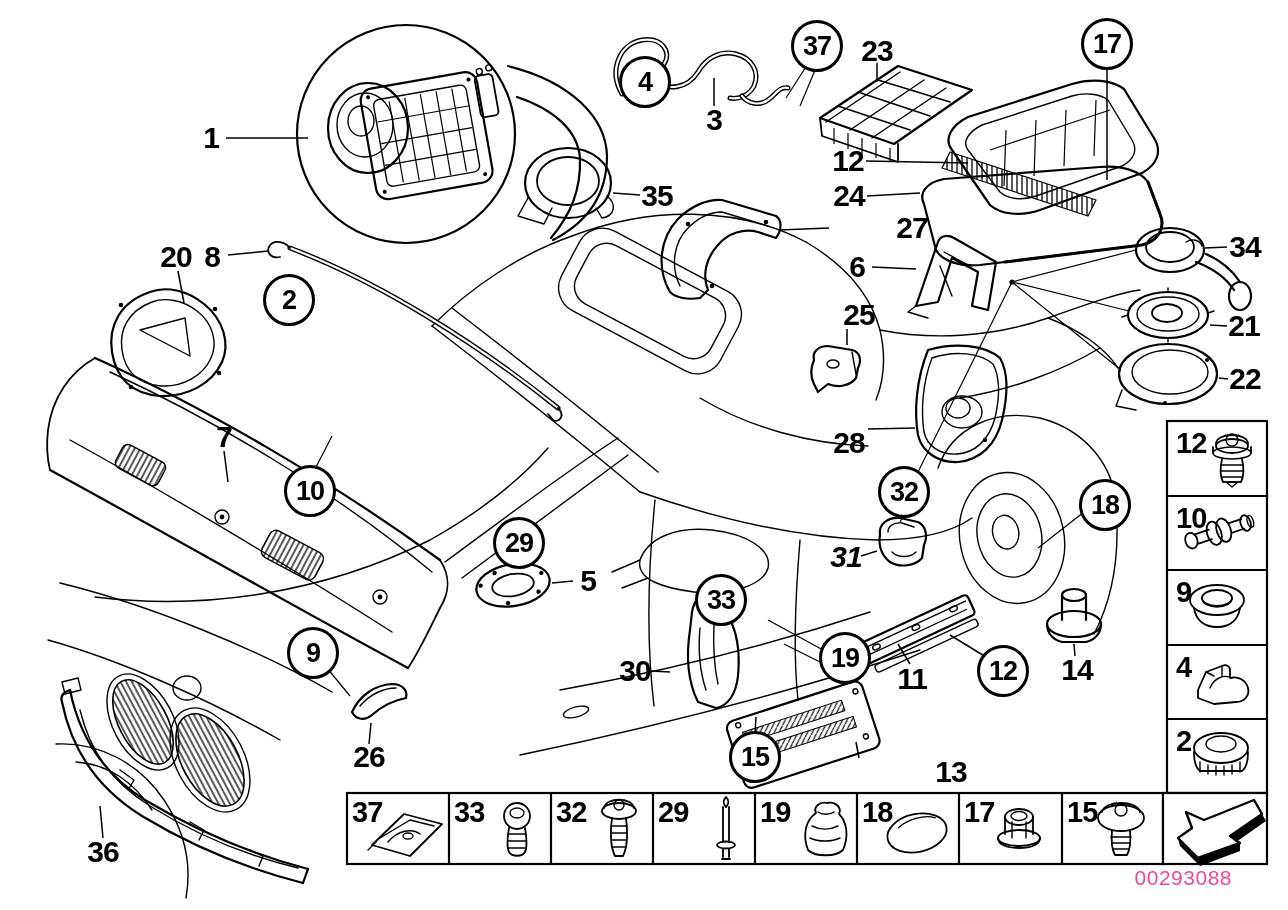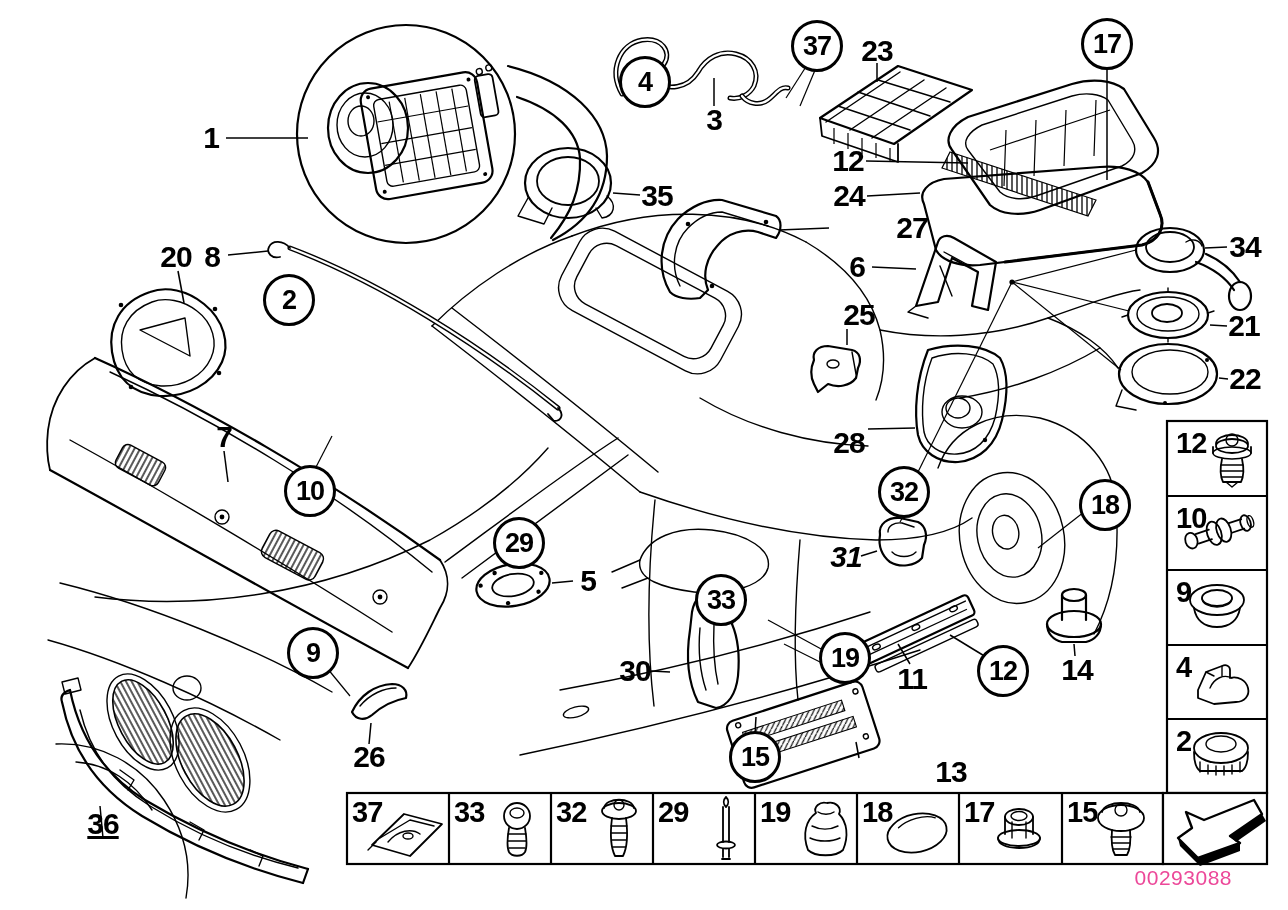--- a/index.html
+++ b/index.html
@@ -483,21 +483,21 @@
       <div class="callout plain" style="left: 657px; top: 196px;">35</div>
       <div class="callout plain" style="left: 1245px; top: 247px;">34</div>
       <div class="callout plain" style="left: 1244px; top: 326px;">21</div>
       <div class="callout plain" style="left: 1245px; top: 379px;">22</div>
       <div class="callout plain" style="left: 849px; top: 443px;">28</div>
       <div class="callout plain" style="left: 846px; top: 557px; font-style: italic;">31</div>
       <div class="callout plain" style="left: 224px; top: 437px;">7</div>
       <div class="callout plain" style="left: 588px; top: 581px;">5</div>
       <div class="callout plain" style="left: 635px; top: 671px;">30</div>
       <div class="callout plain" style="left: 369px; top: 757px;">26</div>
-      <div class="callout plain" style="left: 103px; top: 824px; text-decoration: underline;">36</div>
+      <div class="callout plain" style="left: 103px; top: 852px;">36</div>
       <div class="callout plain" style="left: 912px; top: 679px;">11</div>
       <div class="callout plain" style="left: 1077px; top: 670px;">14</div>
       <div class="callout plain" style="left: 903px; top: 772px; margin-left: 48px;">13</div>
       <div class="callout circled" style="left: 817px; top: 46px;">37</div>
       <div class="callout circled" style="left: 1107px; top: 44px;">17</div>
       <div class="callout circled" style="left: 645px; top: 82px;">4</div>
       <div class="callout circled" style="left: 289px; top: 300px;">2</div>
       <div class="callout circled" style="left: 310px; top: 491px;">10</div>
       <div class="callout circled" style="left: 519px; top: 543px;">29</div>
       <div class="callout circled" style="left: 313px; top: 653px;">9</div>

